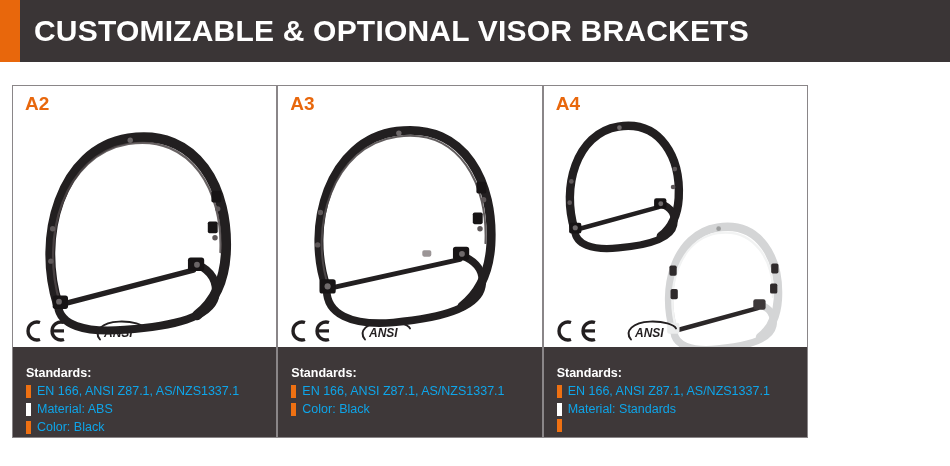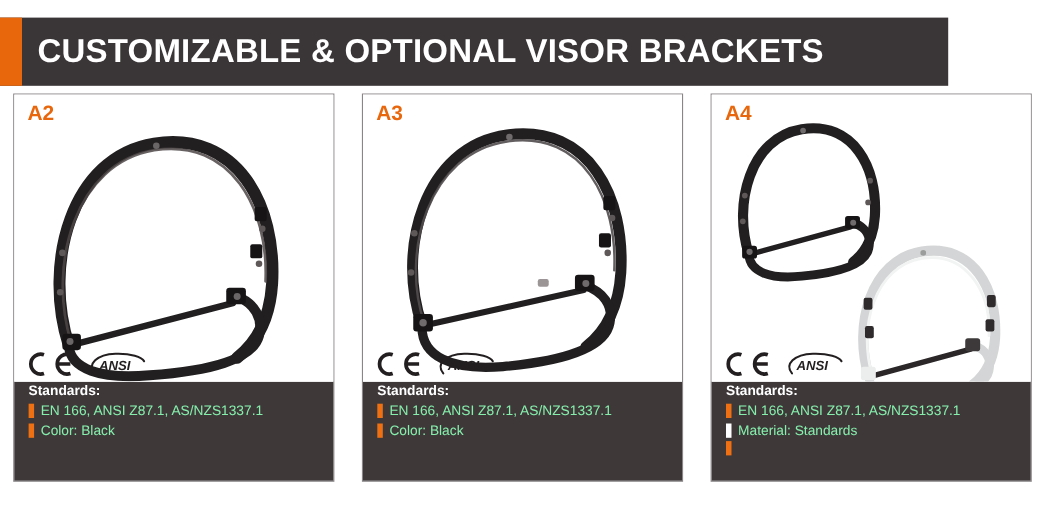--- a/index.html
+++ b/index.html
@@ -17,22 +17,22 @@
     position: relative;
     width: 950px;
     height: 466px;
     background: #ffffff;
   }
 
   
   .header {
     position: absolute;
     left: 0;
-    top: 16px;
-    width: 862px;
+    top: 0;
+    width: 950px;
     height: 62px;
     background: #3a3536;
     display: flex;
     align-items: center;
   }
   .header-accent {
     position: absolute;
     left: 0;
     top: 0;
     width: 20px;
@@ -49,21 +49,21 @@
     font-weight: bold;
     letter-spacing: 0.2px;
     white-space: nowrap;
   }
 
   
   .cards {
     position: absolute;
     left: 12px;
     top: 85px;
-    width: 926px;
+    width: 796px;
     height: 353px;
     display: flex;
     justify-content: space-between;
   }
   .card {
     position: relative;
     width: 292px;
     height: 353px;
     box-sizing: border-box;
     border: 1px solid #8a8688;
@@ -95,32 +95,32 @@
     height: 100%;
   }
 
   
   .certs {
     position: absolute;
     left: 10px;
     bottom: 4px;
     display: flex;
     align-items: center;
-    gap: 10px;
+    gap: 24px;
     z-index: 4;
     margin-top: 11px;
   }
   .ce-mark { display: block; }
   .ansi-mark { display: block; }
 
   
   .card-footer {
     flex: 1 1 auto;
     background: #3e3839;
-    padding: 0 0 0 13px;
+    padding: 18px 0 0 13px;
     box-sizing: border-box;
   }
   .spec-title {
     color: #ffffff;
     font-size: 12.5px;
     font-weight: bold;
     line-height: 17px;
     margin-bottom: 1px;
   }
   .spec-row {
@@ -131,21 +131,21 @@
   }
   .spec-bullet {
     flex: 0 0 auto;
     width: 5px;
     height: 13px;
     margin-right: 6px;
   }
   .spec-bullet.orange { background: #ee7012; }
   .spec-bullet.white  { background: #ffffff; }
   .spec-text {
-    color: #86efac;
+    color: #0ea5e9;
     font-size: 12.5px;
     white-space: nowrap;
   }
 </style>
 </head>
 <body>
 
 <div class="page">
 
   <div class="header">
@@ -195,20 +195,24 @@
             <text x="11" y="17.5" font-family="'Liberation Sans', sans-serif" font-size="12" font-weight="bold" font-style="italic" fill="#231f20">ANSI</text>
           </svg>
         </div>
       </div>
 
       <div class="card-footer">
         <div class="spec-title">Standards:</div>
         <div class="spec-row">
           <span class="spec-bullet orange"></span>
           <span class="spec-text">EN 166, ANSI Z87.1, AS/NZS1337.1</span>
+        </div>
+        <div class="spec-row">
+          <span class="spec-bullet white"></span>
+          <span class="spec-text">Material: ABS</span>
         </div>
         <div class="spec-row">
           <span class="spec-bullet orange"></span>
           <span class="spec-text">Color: Black</span>
         </div>
       </div>
     </div>
 
     <div class="card">
       <div class="card-image">

